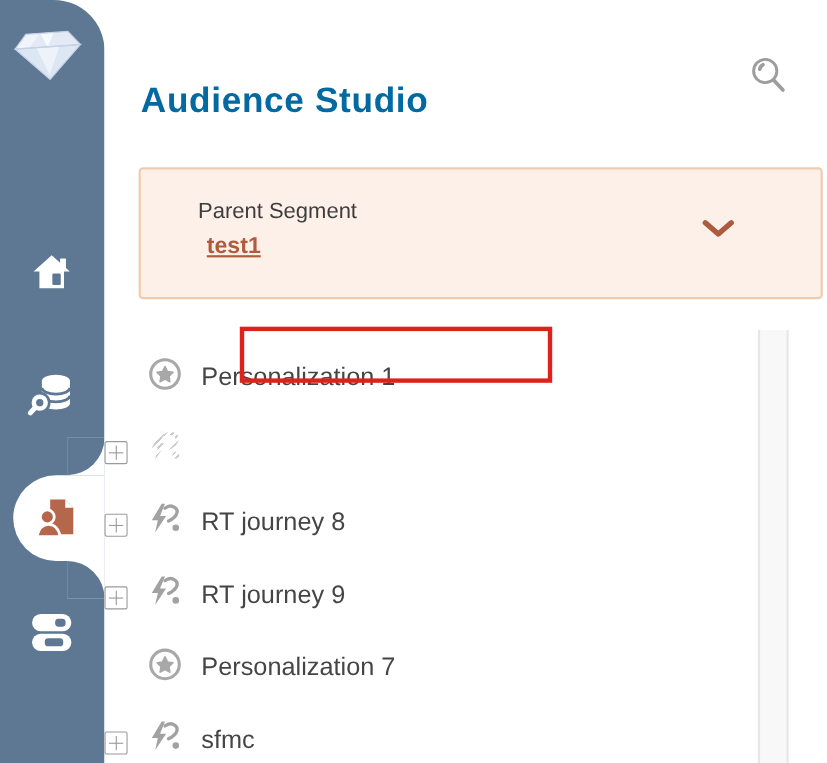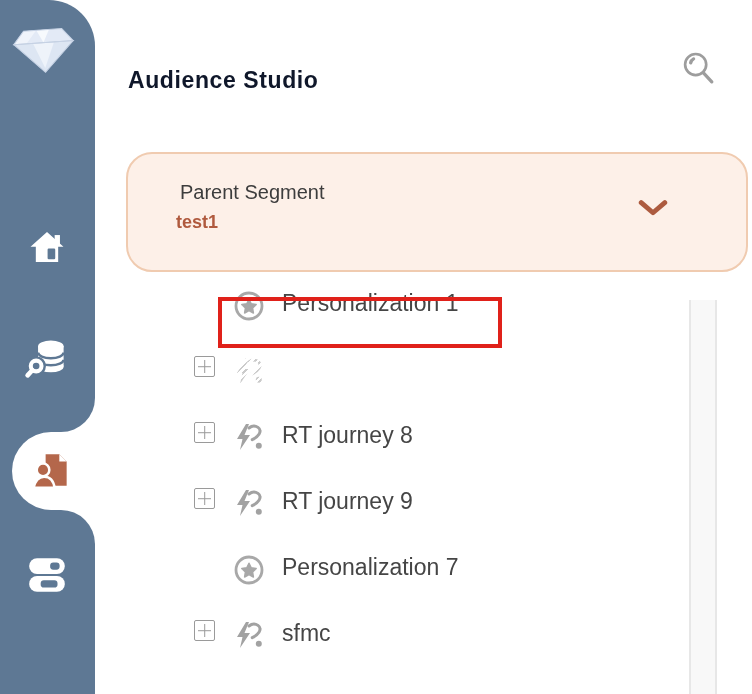--- a/index.html
+++ b/index.html
@@ -20,36 +20,36 @@
          border-radius:39px 0 0 39px;}
   .fillet{position:absolute;left:61px;width:34px;height:34px;background:#fff;}
   .fillet-top{top:398px;}
   .fillet-top::after{content:'';position:absolute;inset:0;background:#5e7894;border-bottom-right-radius:34px;}
   .fillet-bottom{top:510px;}
   .fillet-bottom::after{content:'';position:absolute;inset:0;background:#5e7894;border-top-right-radius:34px;}
   .nav-active{position:absolute;left:32px;top:451px;width:42px;height:42px;}
 
   
   .main{position:absolute;left:95px;top:0;width:657px;height:694px;background:#fff;}
-  .page-title{position:absolute;left:33px;top:52px;font-size:23px;font-weight:600;
-              color:#0f172a;letter-spacing:.6px;white-space:nowrap;}
+  .page-title{position:absolute;left:33px;top:52px;font-size:32px;font-weight:600;
+              color:#0369a1;letter-spacing:.6px;white-space:nowrap;}
   .search-btn{position:absolute;left:583px;top:46px;width:42px;height:46px;cursor:pointer;
               display:flex;align-items:center;justify-content:center;background:none;border:none;padding:0;}
 
   
   .segment-card{position:absolute;left:31px;top:152px;width:622px;height:120px;box-sizing:border-box;
-                background:#fdf0e8;border:2px solid #f0cbb0;border-radius:26px;cursor:pointer;}
+                background:#fdf0e8;border:2px solid #f0cbb0;border-radius:4px;cursor:pointer;}
   .seg-label{position:absolute;left:52px;top:27px;font-size:20px;color:#3d3d3d;}
-  .seg-value{position:absolute;left:48px;top:58px;font-size:18px;font-weight:700;color:#b05a3e;}
+  .seg-value{position:absolute;left:60px;top:58px;font-size:21px;font-weight:700;color:#b05a3e;text-decoration:underline;}
   .chevron{position:absolute;right:78px;top:44px;width:30px;height:22px;}
 
   
   .tree{position:absolute;left:0;top:290px;width:594px;display:flex;flex-direction:column;}
-  .tree-row{position:relative;height:66px;display:flex;align-items:flex-start;
-            padding-left:99px;box-sizing:border-box;cursor:pointer;}
+  .tree-row{position:relative;height:66px;display:flex;align-items:flex-end;
+            box-sizing:border-box;cursor:pointer;}
   .expander{width:21px;height:21px;box-sizing:border-box;border:1.5px solid #9a9a9a;
             border-radius:2px;position:relative;flex:0 0 auto;}
   .expander::before,.expander::after{content:'';position:absolute;background:#9a9a9a;}
   .expander::before{left:50%;top:3px;bottom:3px;width:1.6px;transform:translateX(-50%);}
   .expander::after{top:50%;left:3px;right:3px;height:1.6px;transform:translateY(-50%);}
   .tree-row.no-expand .expander{visibility:hidden;}
   .row-icon{width:32px;height:32px;margin-left:18px;flex:0 0 auto;}
   .icon-journey-hatched .journey{opacity:.55;
       -webkit-mask-image:repeating-linear-gradient(135deg,#000 0 2px,transparent 2px 4.5px);
       mask-image:repeating-linear-gradient(135deg,#000 0 2px,transparent 2px 4.5px);}

